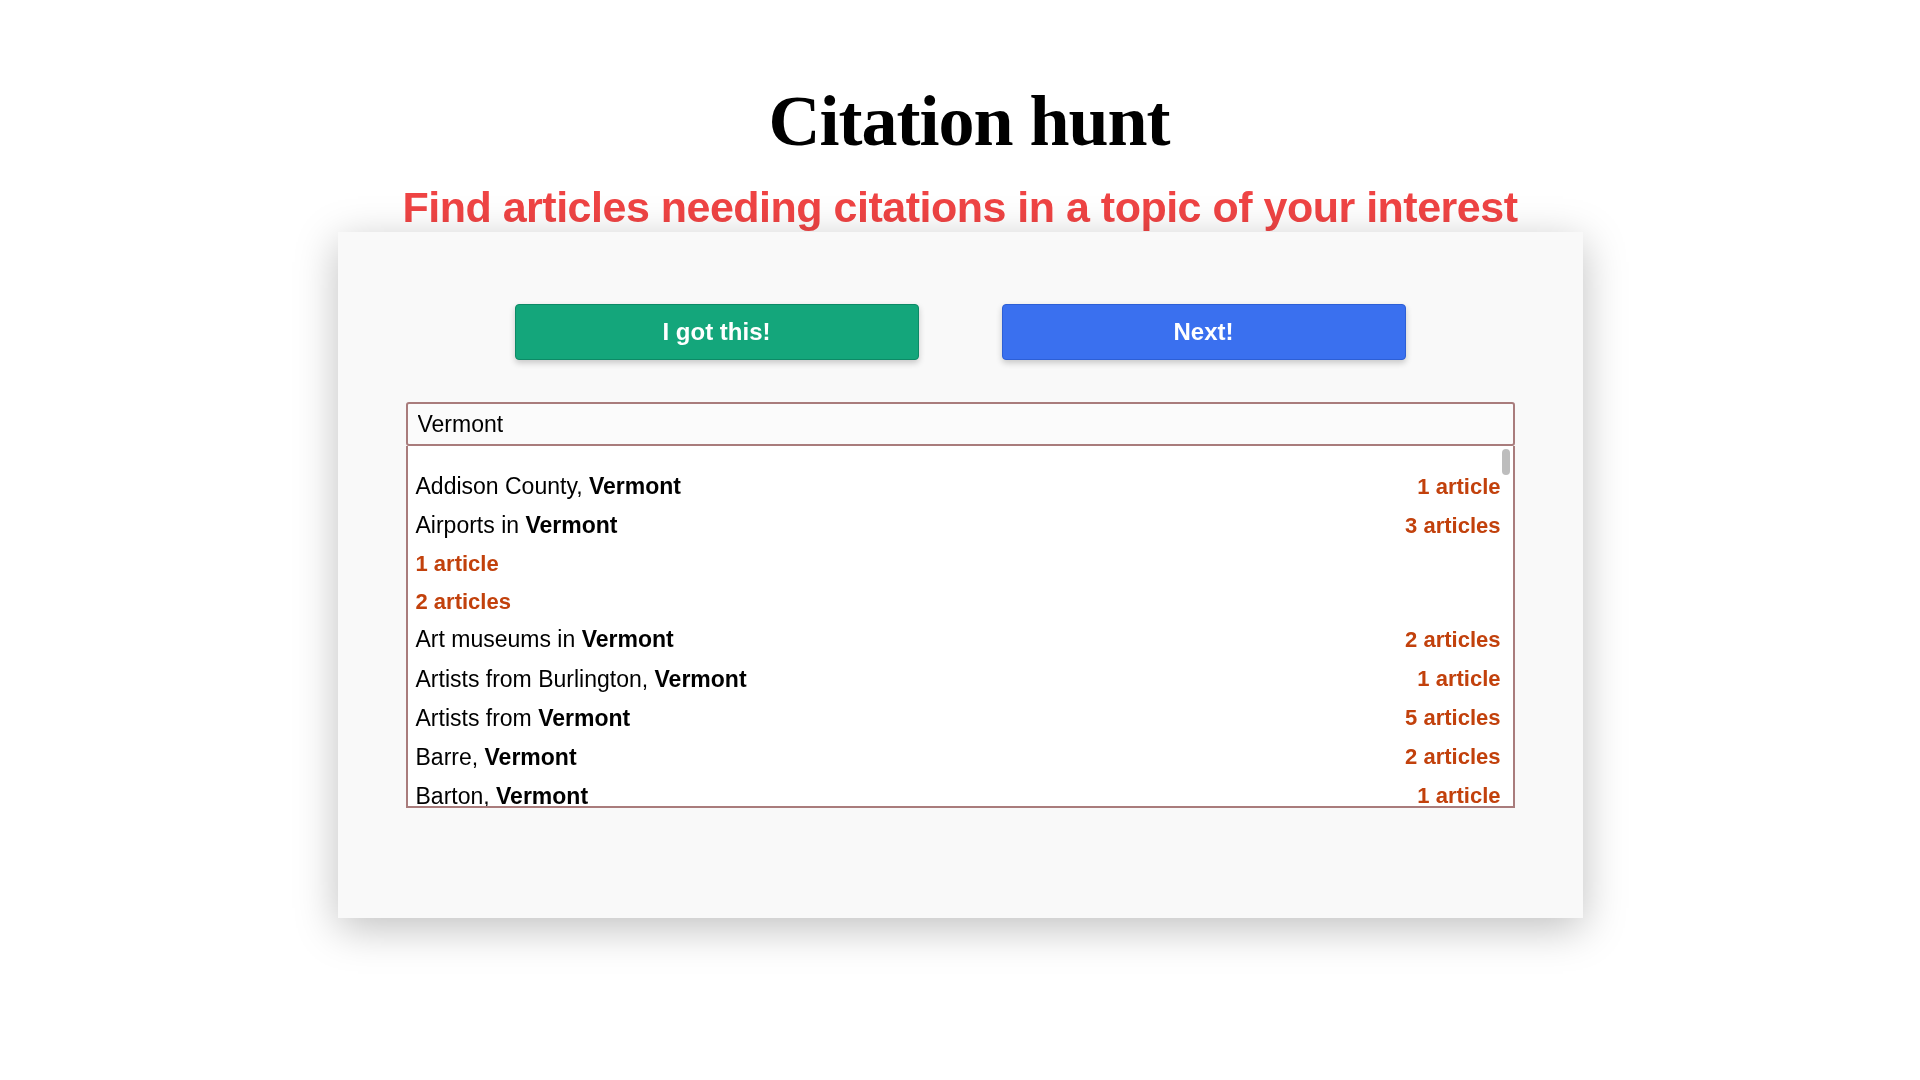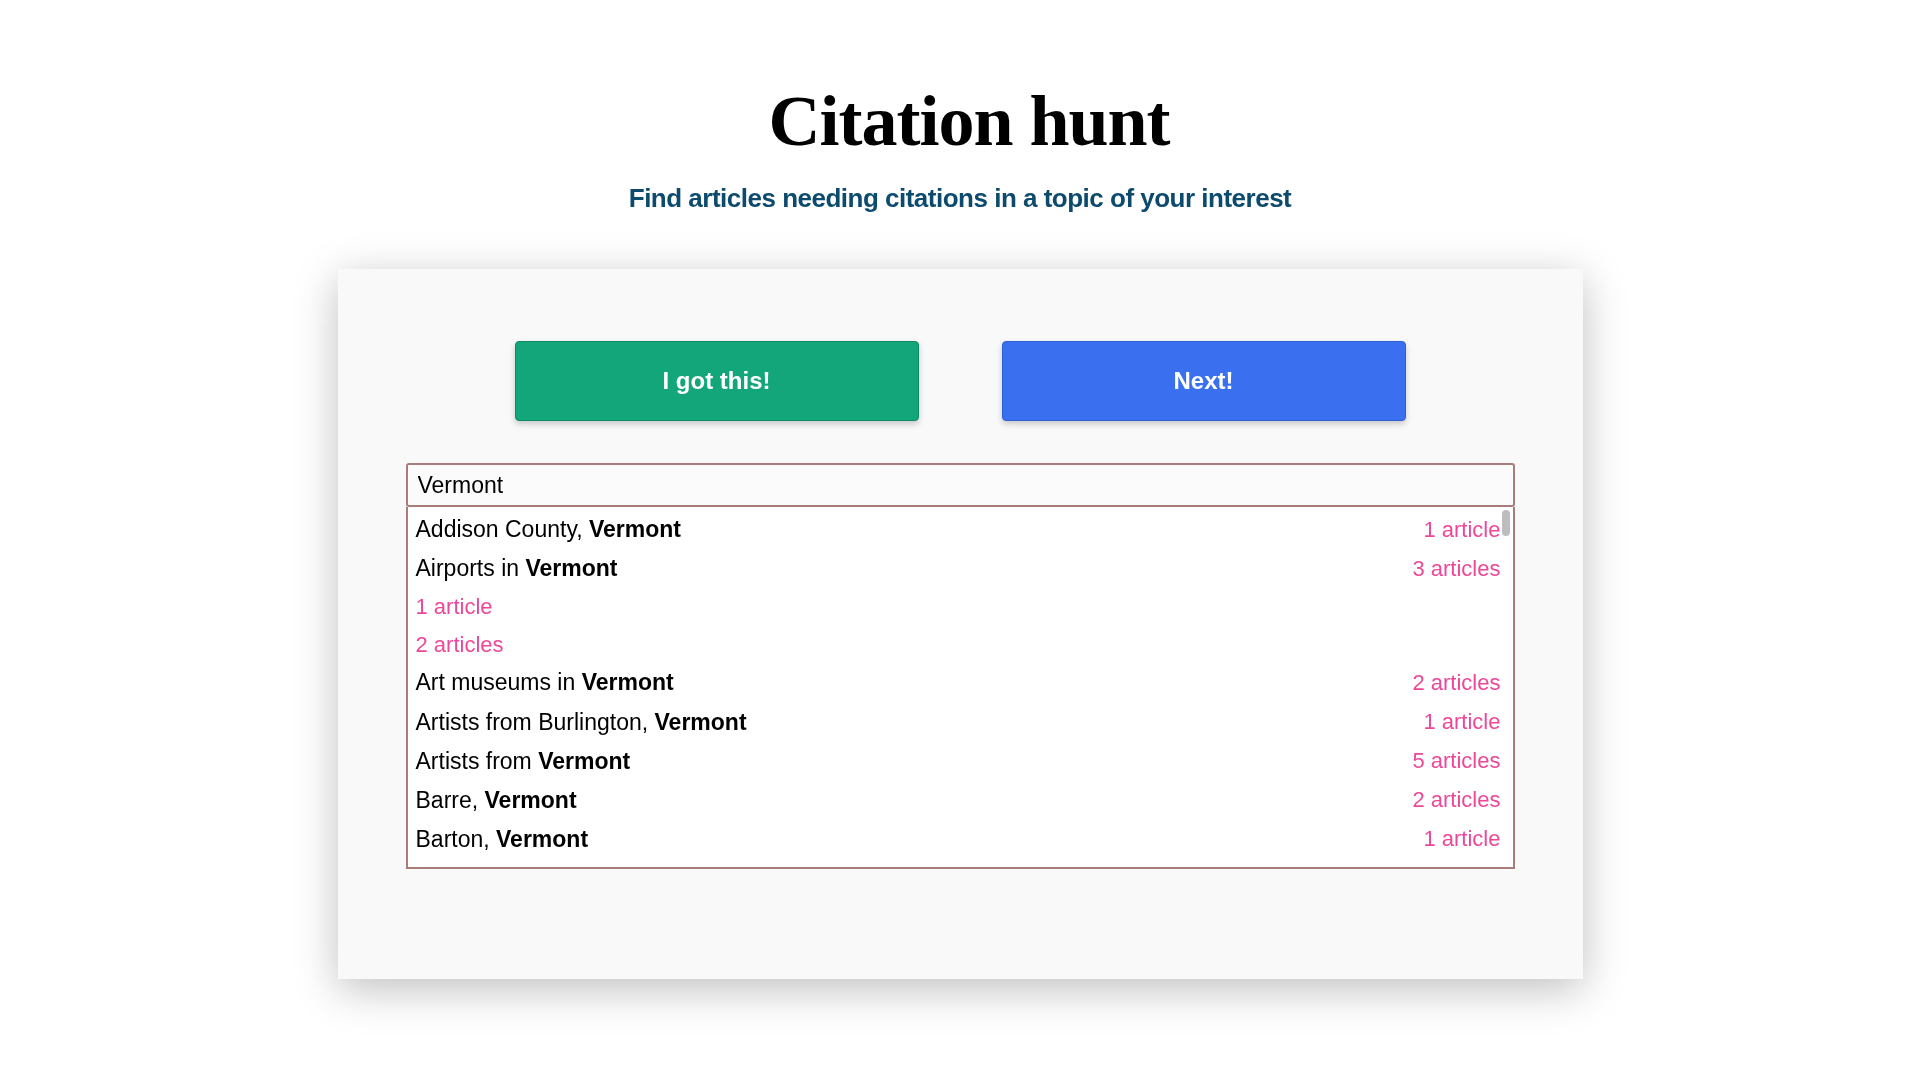--- a/index.html
+++ b/index.html
@@ -21,43 +21,42 @@
       font-family: Georgia, "Times New Roman", serif;
       font-size: 72px;
       font-weight: 700;
       color: #000;
       letter-spacing: -1px;
       margin-bottom: 20px;
       margin-left: 18px;
     }
     .page-subtitle {
       font-family: -apple-system, BlinkMacSystemFont, "Segoe UI", Helvetica, Arial, sans-serif;
-      font-size: 26px;
-      font-weight: 700;
-      color: #0c4a6e;
-      margin-bottom: 55px;
+      font-size: 43px;
+      font-weight: 700;
+      color: #ef4444;
       letter-spacing: -0.5px;
     }
     .panel {
       width: 1245px;
       background: #f9f9f9;
       box-shadow: 0 10px 40px rgba(0,0,0,0.25);
       padding-top: 72px;
       padding-bottom: 110px;
       position: relative;
     }
     .button-row {
       display: flex;
       justify-content: center;
       gap: 44px;
       margin-bottom: 42px;
     }
     .btn {
       width: 404px;
-      height: 80px;
+      height: 56px;
       border: none;
       border-radius: 4px;
       font-size: 24px;
       font-weight: 700;
       color: #fff;
       cursor: pointer;
       box-shadow: 0 3px 6px rgba(0,0,0,0.2);
     }
     .btn-green {
       background: #14a67b;
@@ -87,41 +86,42 @@
       margin: 0 68px;
       border-left: 2px solid #a97c7c;
       border-right: 2px solid #a97c7c;
       border-bottom: 2px solid #a97c7c;
       background: #fff;
       height: 362px;
       overflow: hidden;
       position: relative;
     }
     .dropdown-inner {
-      padding: 3px 0;
+      padding: 21px 0;
     }
     .dropdown-row {
       display: flex;
       justify-content: space-between;
       align-items: center;
       padding: 4px 12px 4px 8px;
       font-size: 23px;
       color: #000;
       cursor: pointer;
       line-height: 1.35;
     }
     .row-label {
       color: #000;
     }
     .row-label b {
       font-weight: 700;
     }
     .row-count {
-      color: #ec4899;
+      color: #c2410c;
       font-size: 22px;
+      font-weight: bold;
     }
     .scrollbar-track {
       position: absolute;
       right: 3px;
       top: 3px;
       width: 8px;
       height: 356px;
     }
     .scrollbar-thumb {
       position: absolute;

